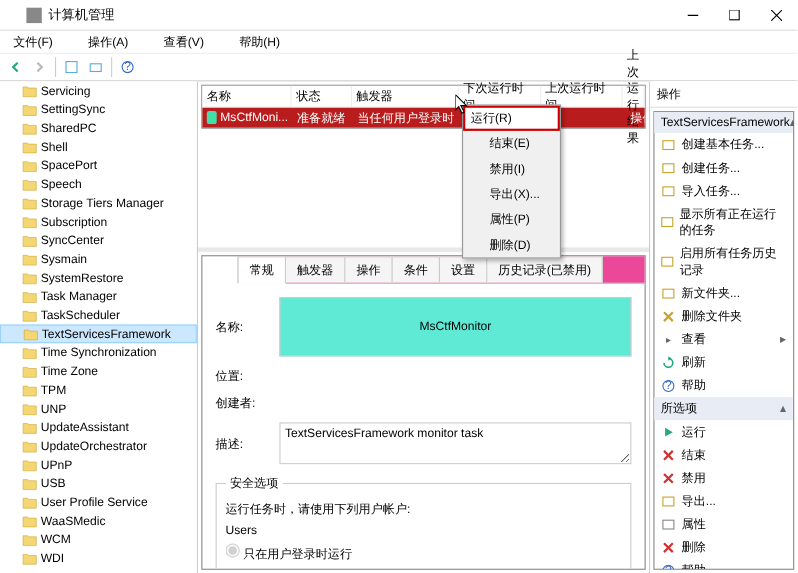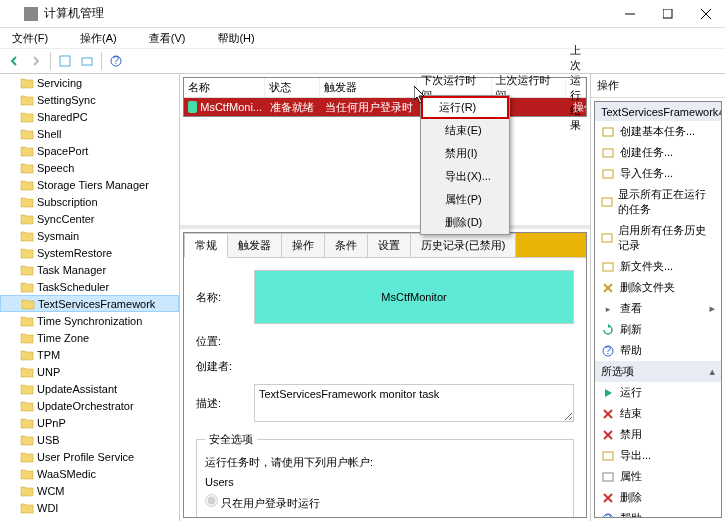--- a/index.html
+++ b/index.html
@@ -35,24 +35,24 @@
 .task-list-wrap { height: 155px; border-bottom: 4px solid #e8e8e8; position: relative; }
 .task-list { border: 1px solid #888; margin: 3px; width: calc(100% - 6px); }
 .task-header { display: flex; background: #fff; height: 20px; border-bottom: 1px solid #ddd; }
 .task-header .col { padding: 2px 4px; border-right: 1px solid #eee; display: flex; align-items: center; }
 .task-row { display: flex; height: 18px; background: #b91c1c; color: #fff; align-items: center; }
 .task-row .col { padding: 0 4px; overflow: hidden; text-overflow: ellipsis; white-space: nowrap; display: flex; align-items: center; }
 .task-icon { width: 12px; height: 12px; background: #4da; border-radius: 2px; margin-right: 3px; display: inline-block; }
 
 .context-menu { position: absolute; background: #f0f0f0; border: 1px solid #999; box-shadow: 2px 2px 4px rgba(0,0,0,.3); z-index: 100; }
 .ctx-item { padding: 4px 18px 4px 24px; cursor: default; white-space: nowrap; }
-.ctx-item.highlight { background: #fff; border: 2px solid #c00; padding: 2px 16px 2px 16px; }
+.ctx-item.highlight { background: #fff; border: 2px solid #c00; padding: 2px 16px 2px 5px; }
 
 .detail-panel { flex: 1; border: 1px solid #888; margin: 3px; background: #fff; display: flex; flex-direction: column; min-height: 0; }
-.tabs { display: flex; border-bottom: 1px solid #ccc; background: #eab308; }
+.tabs { display: flex; border-bottom: 1px solid #ccc; background: #ec4899; margin-left: 32px; }
 .tab { padding: 4px 10px; border: 1px solid #ccc; border-bottom: none; margin-right: -1px; background: #f5f5f5; }
 .tab.active { background: #fff; border-bottom: 1px solid #fff; margin-bottom: -1px; z-index: 1; }
 .tab-body { padding: 12px; flex: 1; overflow: hidden; }
 .form-row { display: flex; align-items: center; margin-bottom: 10px; }
 .form-row label { width: 58px; }
 .form-row input[type=text] { flex: 1; border: 1px solid #ccc; padding: 20px 4px; background: #5eead4; text-align: center; }
 .form-row textarea { flex: 1; border: 1px solid #ccc; padding: 3px 4px; height: 38px; resize: vertical; font-family: inherit; }
 fieldset { border: 1px solid #ccc; padding: 8px; }
 fieldset legend { padding: 0 4px; }
 

